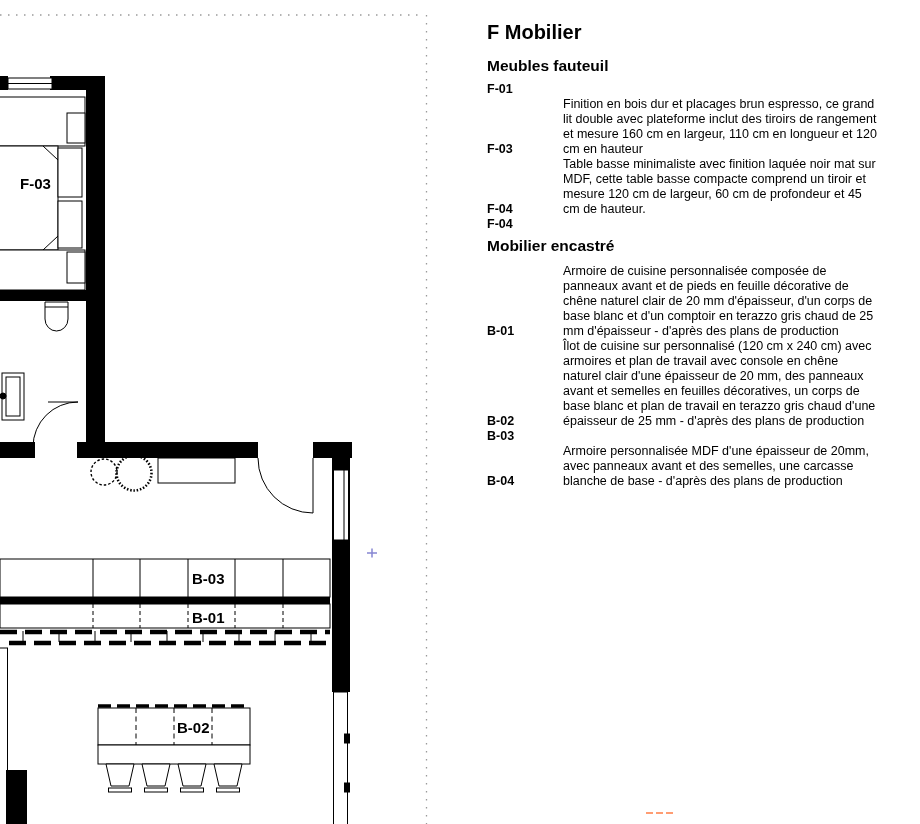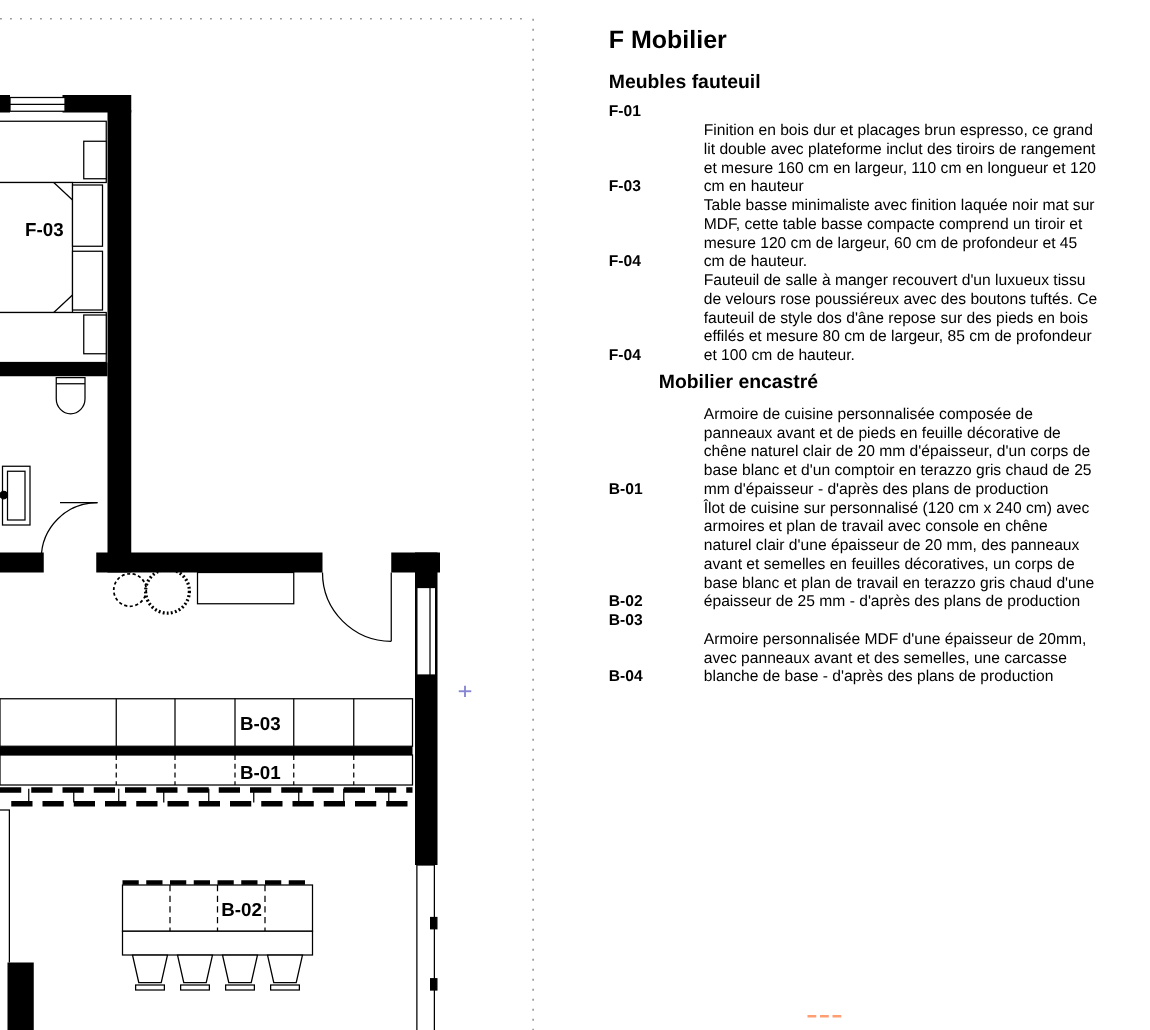--- a/index.html
+++ b/index.html
@@ -6,21 +6,21 @@
   body{
     width:920px;height:824px;position:relative;overflow:hidden;
     background:#ffffff;
     font-family:"Liberation Sans", sans-serif;
     color:#000;
   }
   .plan-wrap{position:absolute;left:0;top:0;width:470px;height:824px;}
   .legend{position:absolute;left:487px;top:0;width:406px;}
   .legend h1{font-size:20px;line-height:17px;font-weight:bold;margin:24px 0 0 0;}
   .legend h2{font-size:15.5px;line-height:17px;font-weight:bold;margin:16px 0 0 0;}
-  .legend h2.second{margin-top:5px;margin-left:40px;}
+  .legend h2.second{margin-top:5px;}
   .items{margin-top:8px;}
   .items.second{margin-top:10px;}
   .spec-item{display:flex;align-items:flex-end;}
   .spec-code{width:76px;flex:0 0 76px;font-weight:bold;font-size:12.5px;line-height:15px;}
   .spec-desc{width:316px;font-size:12.5px;line-height:15px;}
   .plan-label{font-weight:bold;font-size:15px;font-family:"Liberation Sans",sans-serif;}
   .orange-marker{position:absolute;left:646px;top:812px;display:flex;gap:3px;}
   .orange-marker span{display:block;width:7px;height:2px;}
 </style>
 </head>
@@ -159,21 +159,20 @@
     <div class="spec-item">
       <div class="spec-code">F-03</div>
       <div class="spec-desc">Finition en bois dur et placages brun espresso, ce grand lit double avec plateforme inclut des tiroirs de rangement et mesure 160 cm en largeur, 110 cm en longueur et 120 cm en hauteur</div>
     </div>
     <div class="spec-item">
       <div class="spec-code">F-04</div>
       <div class="spec-desc">Table basse minimaliste avec finition laquée noir mat sur MDF, cette table basse compacte comprend un tiroir et mesure 120 cm de largeur, 60 cm de profondeur et 45 cm de hauteur.</div>
     </div>
     <div class="spec-item">
       <div class="spec-code">F-04</div>
-      <div class="spec-desc">Fauteuil de salle à manger recouvert d'un luxueux tissu de velours rose poussiéreux avec des boutons tuftés. Ce fauteuil de style dos d'âne repose sur des pieds en bois effilés et mesure 80 cm de largeur, 85 cm de profondeur et 100 cm de hauteur.</div>
     </div>
   </div>
 
   <h2 class="second">Mobilier encastré</h2>
   <div class="items second">
     <div class="spec-item">
       <div class="spec-code">B-01</div>
       <div class="spec-desc">Armoire de cuisine personnalisée composée de panneaux avant et de pieds en feuille décorative de chêne naturel clair de 20 mm d'épaisseur, d'un corps de base blanc et d'un comptoir en terazzo gris chaud de 25 mm d'épaisseur - d'après des plans de production</div>
     </div>
     <div class="spec-item">

